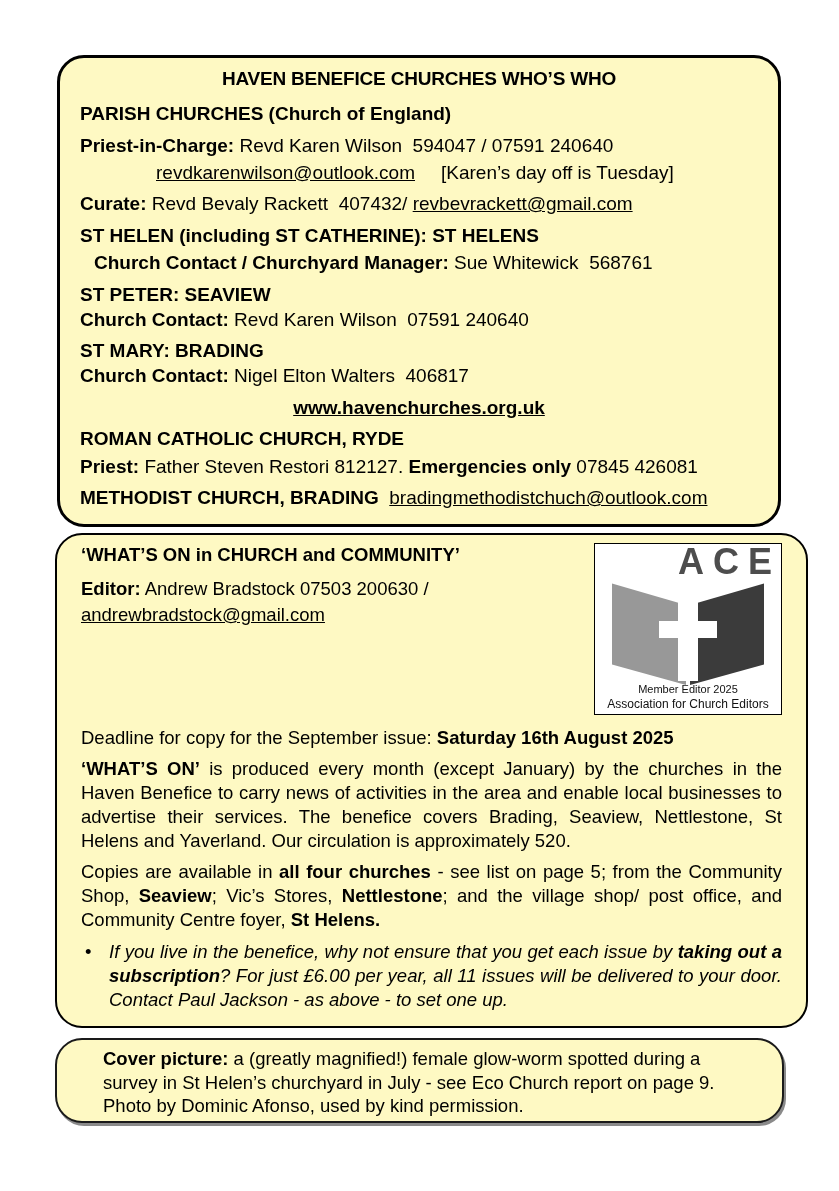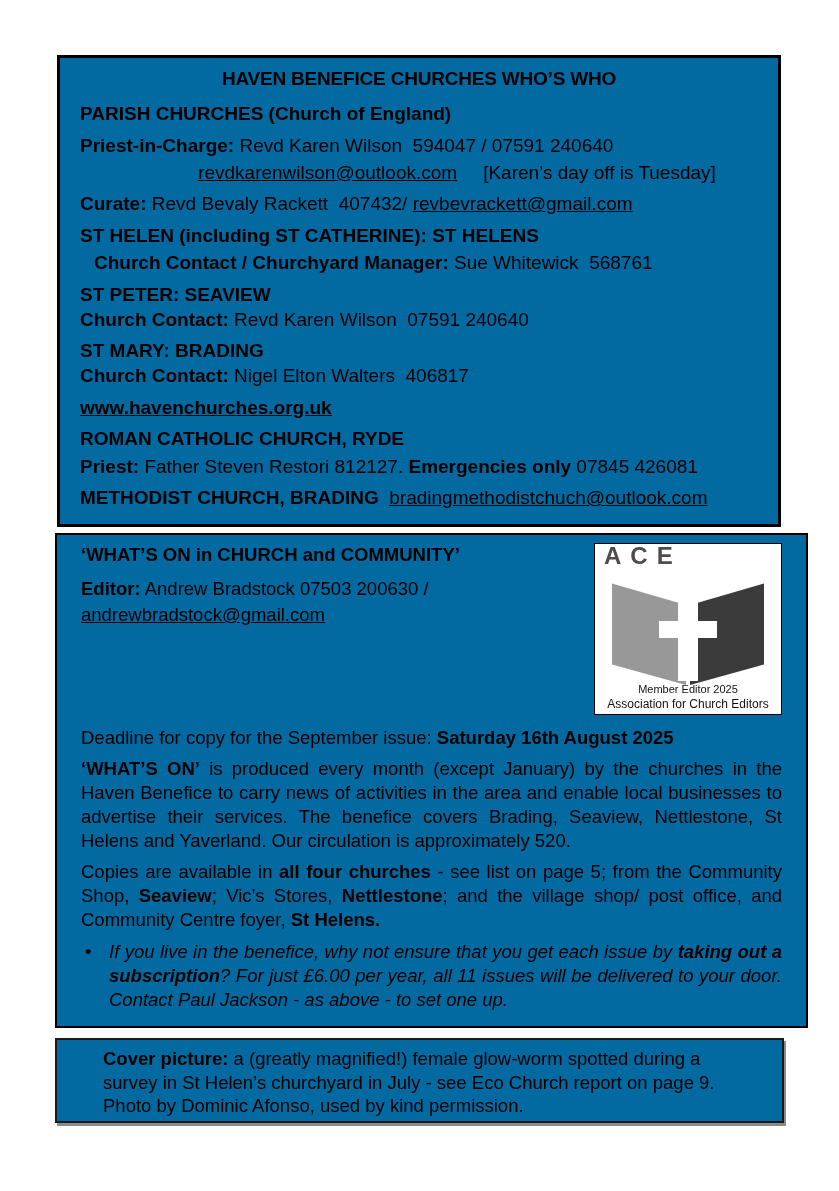--- a/index.html
+++ b/index.html
@@ -1,55 +1,55 @@
 <!DOCTYPE html>
 <html><head>
 <meta charset="utf-8">
 <style>
   html,body{margin:0;padding:0;}
   body{
     width:839px;height:1191px;position:relative;background:#ffffff;
     font-family:"Liberation Sans",sans-serif;color:#000;
   }
-  .box{position:absolute;background:#0369a1;box-sizing:border-box;}
+  .box{position:absolute;background:#fef9c3;box-sizing:border-box;border-radius:27px;}
   #who-box{left:57px;top:55px;width:724px;height:472px;border:3px solid #000;
     padding:4px 20px 8px 20px;overflow:hidden;}
   #whatson-box{left:55px;top:533px;width:753px;height:495px;border:2px solid #000;
     padding:4px 24px 8px 24px;overflow:hidden;}
   #cover-box{left:55px;top:1038px;width:729px;height:85px;border:2px solid #1a1a1a;
     box-shadow:2px 3px 0 #8a8a8a;padding:7px 42px 6px 46px;overflow:hidden;}
 
   #who-box p{margin:6.5px 0;font-size:19px;line-height:1.32;}
   .pre{white-space:pre-wrap;}
   .doc-title{font-weight:bold;font-size:23px;text-align:center;margin:4px 0 10px 0 !important;letter-spacing:-0.2px;}
   b{font-weight:bold;}
   .u{text-decoration:underline;}
-  .indent-email{padding-left:76px;text-align:center;}
+  .indent-email{padding-left:76px;}
   .gap-note{margin-left:26px;}
   .indent-sm{padding-left:14px;display:block;}
   .pgs-line{font-size:17.6px !important;}
   .church-row{display:flex;margin:6.5px 0;font-size:19px;line-height:1.32;flex-direction:column;}
   .church-name{font-weight:bold;min-width:186px;flex:none;white-space:pre;}
-  .website-line{text-align:left;font-weight:bold;}
+  .website-line{text-align:center;font-weight:bold;}
   .tight{margin:2px 0 !important;}
 
   #whatson-box p{margin:7px 0;font-size:18.5px;line-height:1.3;}
   .whatson-top{display:flex;gap:12px;align-items:flex-start;}
   .whatson-left{flex:1;min-width:0;}
   .whatson-heading{font-weight:bold;font-size:21px;margin:4px 0 10px 0 !important;}
   .just{text-align:justify;}
   .bullet-row{display:flex;margin:8px 0 0 0;}
   .bullet-dot{flex:none;width:24px;padding-left:4px;font-size:18.5px;line-height:1.3;}
   .bullet-text{flex:1;font-style:italic;font-size:18.5px;line-height:1.3;text-align:justify;}
 
   
   .ace-logo{flex:none;position:relative;width:188px;height:172px;border:1.5px solid #000;
     box-sizing:border-box;background:#fff;margin-top:4px;}
-  .ace-word{position:absolute;top:0;left:0;right:0;text-align:left;
-    font-weight:bold;font-size:24px;letter-spacing:9px;padding-left:9px;color:#4d4d4d;line-height:1.0;}
+  .ace-word{position:absolute;top:0;left:0;right:0;text-align:right;
+    font-weight:bold;font-size:36px;letter-spacing:9px;padding-left:9px;color:#4d4d4d;line-height:1.0;}
   .ace-book{position:absolute;left:17px;top:33px;width:152px;height:108px;}
   .ace-page-left{position:absolute;left:0;top:0;width:74px;height:108px;
     clip-path:polygon(0 6%,100% 26%,100% 100%,0 81%);}
   .ace-page-right{position:absolute;right:0;top:0;width:74px;height:108px;
     clip-path:polygon(0 26%,100% 6%,100% 81%,0 100%);}
   .ace-cross-v{position:absolute;left:50%;transform:translateX(-50%);top:24px;width:20px;height:80px;background:#fff;}
   .ace-cross-h{position:absolute;left:50%;transform:translateX(-50%);top:44px;width:58px;height:17px;background:#fff;}
   .ace-cap1{position:absolute;bottom:19px;left:0;right:0;text-align:center;font-size:11px;color:#111;}
   .ace-cap2{position:absolute;bottom:3px;left:0;right:0;text-align:center;font-size:12px;color:#111;}
 

